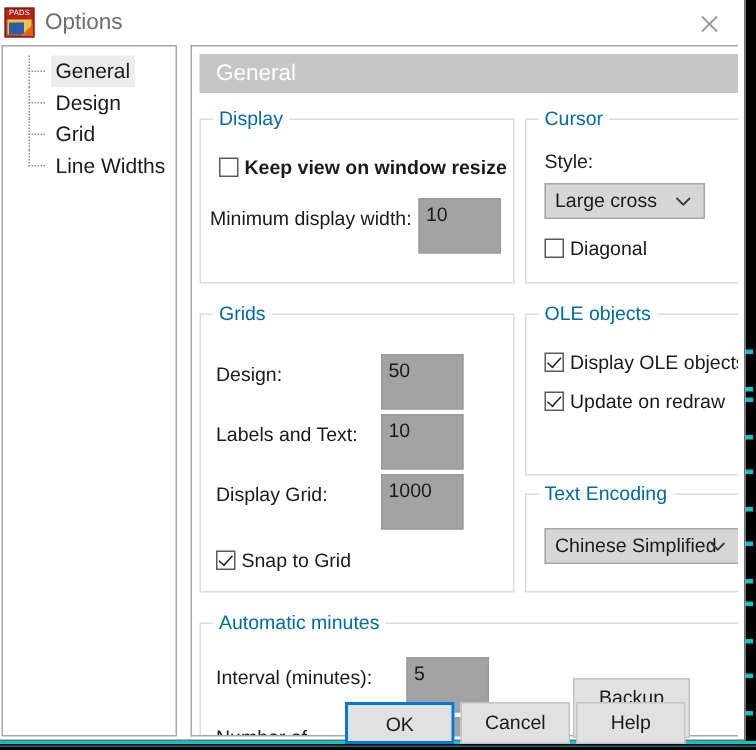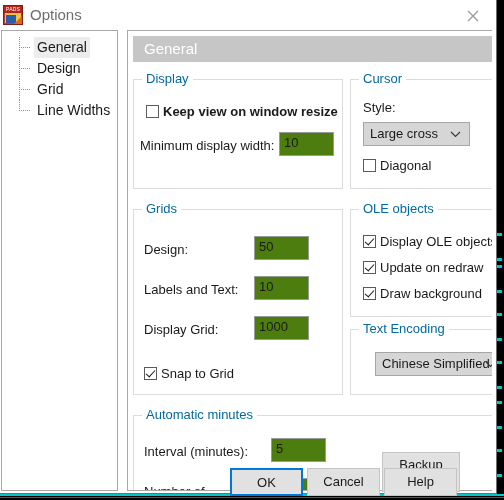--- a/index.html
+++ b/index.html
@@ -170,26 +170,26 @@
   }
   .fld-label {
     position: absolute;
     font-size: 13px;
     color: #1a1a1a;
     white-space: nowrap;
   }
   .textbox {
     position: absolute;
     border: 1px solid #9a9a9a;
-    background: #4d7c0f;
+    background: #a3a3a3;
     box-sizing: border-box;
     font-size: 13px;
     color: #1a1a1a;
     padding: 2px 0 0 4px;
-    height: 24px;
+    height: 37px;
   }
   .cbox-row {
     position: absolute;
     font-size: 13px;
     color: #1a1a1a;
     white-space: nowrap;
   }
   .cbox {
     display: inline-block;
     width: 13px; height: 13px;
@@ -365,28 +365,25 @@
       </div>
 
       <div class="group" style="left:222px; top:178px; width:152px; height:108px;">
         <span class="gtitle">OLE objects</span>
         <div class="cbox-row" style="left:12px; top:24px;">
           <span class="cbox checked"></span><span>Display OLE objects</span>
         </div>
         <div class="cbox-row" style="left:12px; top:50px;">
           <span class="cbox checked"></span><span>Update on redraw</span>
         </div>
-        <div class="cbox-row" style="left:12px; top:76px;">
-          <span class="cbox checked"></span><span>Draw background</span>
-        </div>
       </div>
 
       <div class="group" style="left:222px; top:298px; width:152px; height:66px;">
         <span class="gtitle">Text Encoding</span>
-        <div class="combo" style="left:24px; top:22px; width:130px;">
+        <div class="combo" style="left:12px; top:22px; width:130px;">
           <span>Chinese Simplified</span>
           <svg class="chev" width="11" height="7" viewBox="0 0 11 7">
             <path d="M1 1 L5.5 5.5 L10 1" stroke="#3a3a3a" stroke-width="1.2" fill="none"></path>
           </svg>
         </div>
       </div>
 
       <div class="group" style="left:5px; top:384px; width:369px; height:90px;">
         <span class="gtitle">Automatic minutes</span>
         <span class="fld-label" style="left:10px; top:28px;">Interval (minutes):</span>

